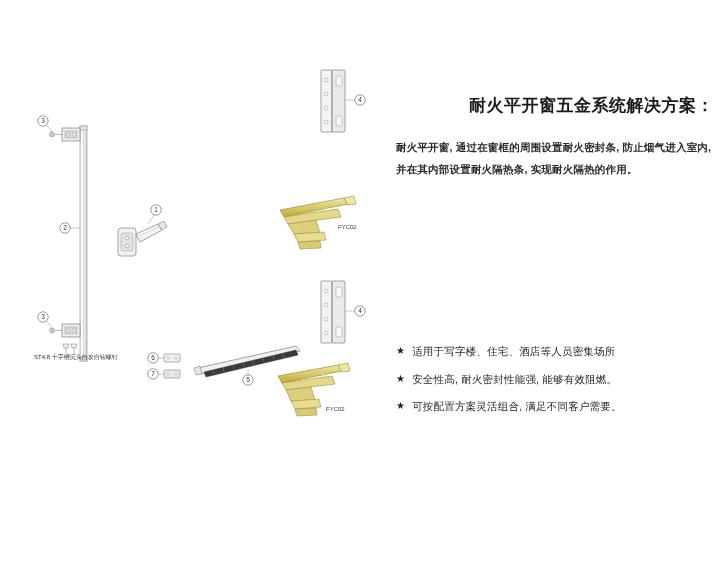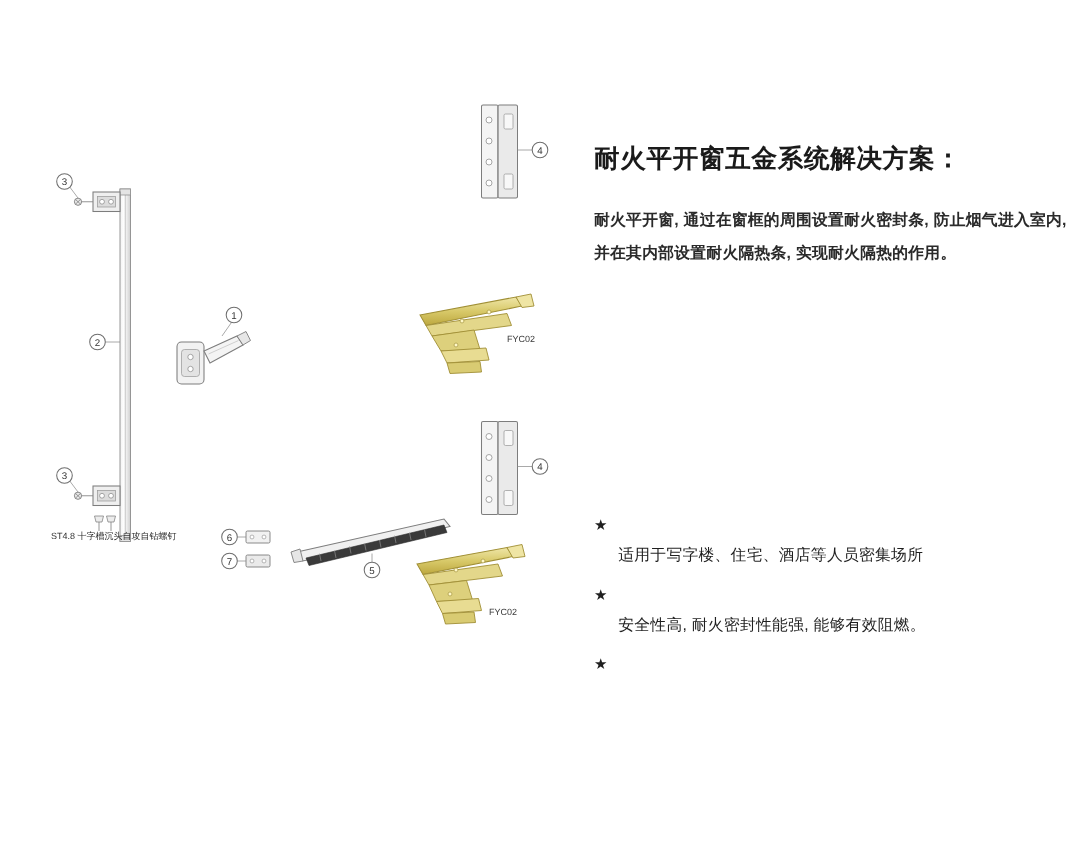--- a/index.html
+++ b/index.html
@@ -71,20 +71,21 @@
     top: 95px;
     width: 318px;
   }
   .headline {
     font-size: 17px;
     font-weight: bold;
     color: #1a1a1a;
     letter-spacing: 0.5px;
     margin: 0 0 20px 0;
     line-height: 1.3;
+    text-align: right;
   }
   .para {
     font-size: 10.5px;
     color: #2a2a2a;
     line-height: 2.05;
     margin: 0;
     letter-spacing: 0.2px;
     font-weight: bold;
   }
   .bullets {
@@ -102,21 +103,20 @@
     letter-spacing: 0.2px;
   }
   .bullet .star {
     font-size: 10px;
     margin-right: 7px;
     line-height: 1.2;
     color: #1f1f1f;
   }
   .bullet .btxt {
     line-height: 1.3;
-    margin-top: 19px;
   }
 </style>
 </head>
 <body>
 
 <div id="page">
 
   <div class="diagram-panel">
     <svg width="375" height="510" viewBox="0 0 375 510" xmlns="http://www.w3.org/2000/svg">
 
@@ -326,16 +326,17 @@
     <div class="bullet">
       <span class="star">★</span>
       <span class="btxt">适用于写字楼、住宅、酒店等人员密集场所</span>
     </div>
     <div class="bullet">
       <span class="star">★</span>
       <span class="btxt">安全性高, 耐火密封性能强, 能够有效阻燃。</span>
     </div>
     <div class="bullet">
       <span class="star">★</span>
+      <span class="btxt">可按配置方案灵活组合, 满足不同客户需要。</span>
     </div>
   </div>
 
 </div>
 
 </body></html>

